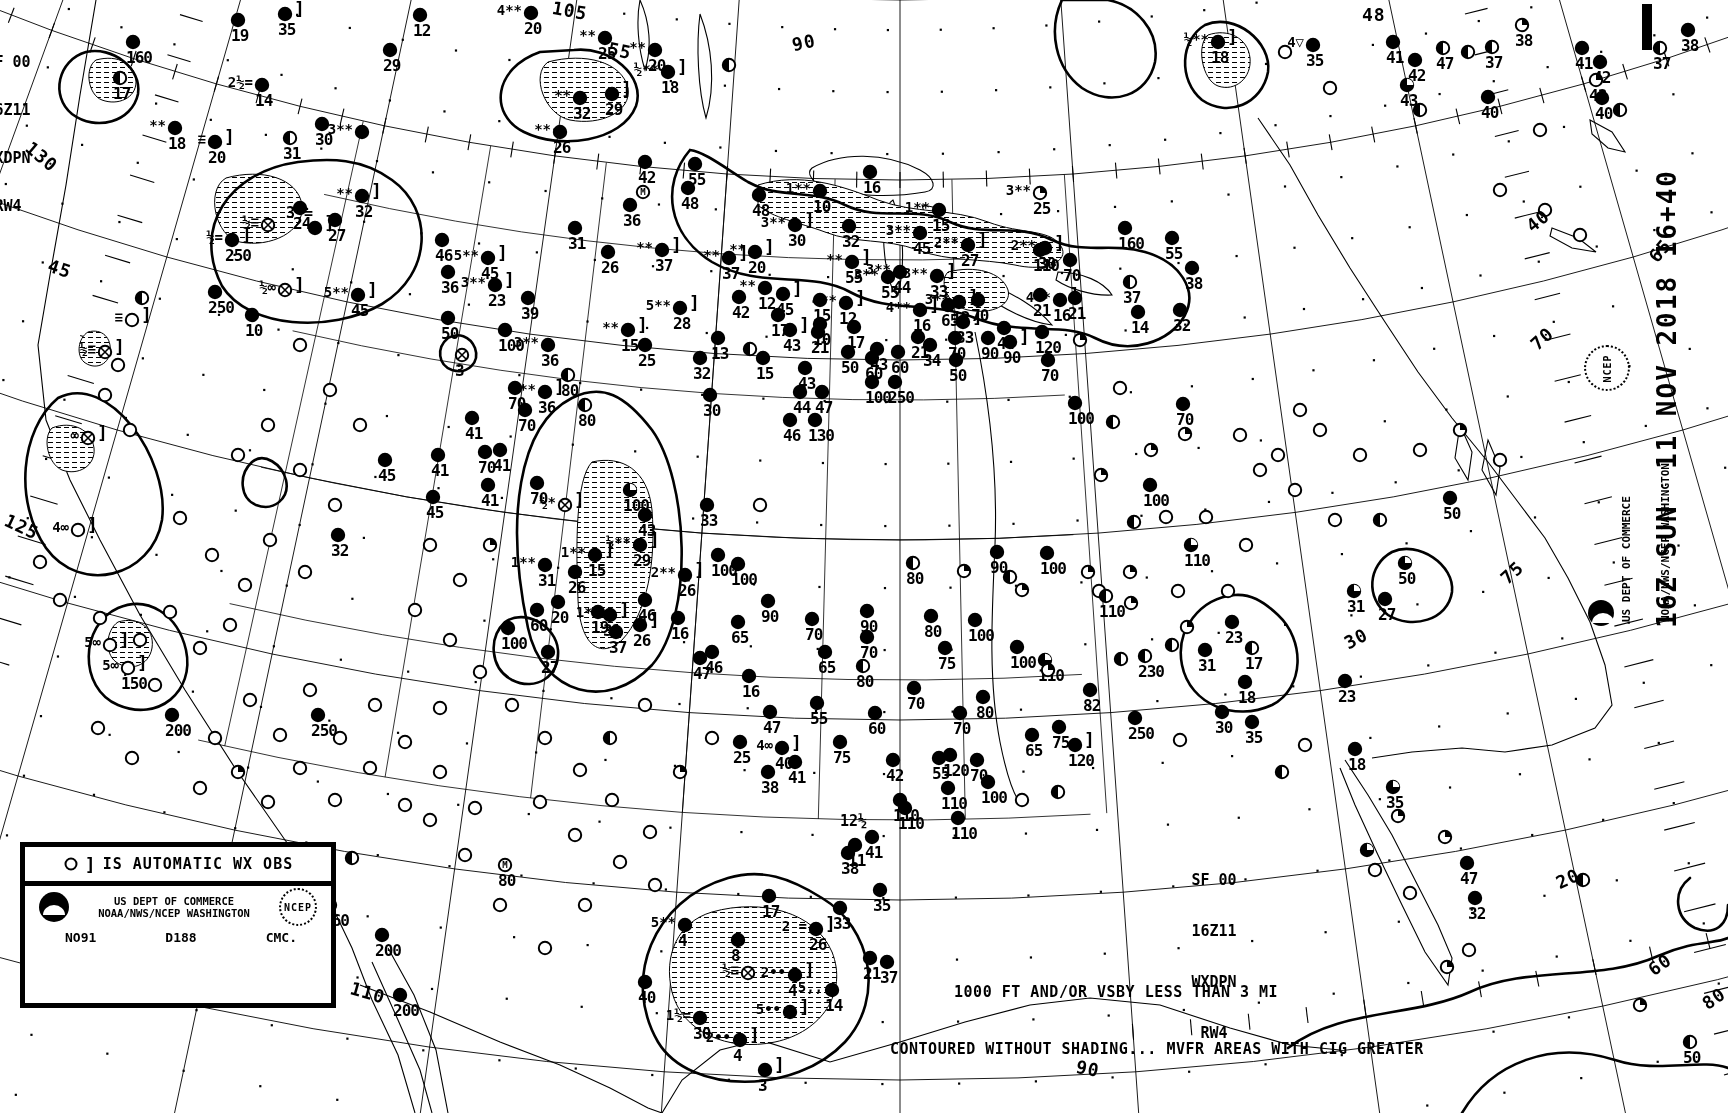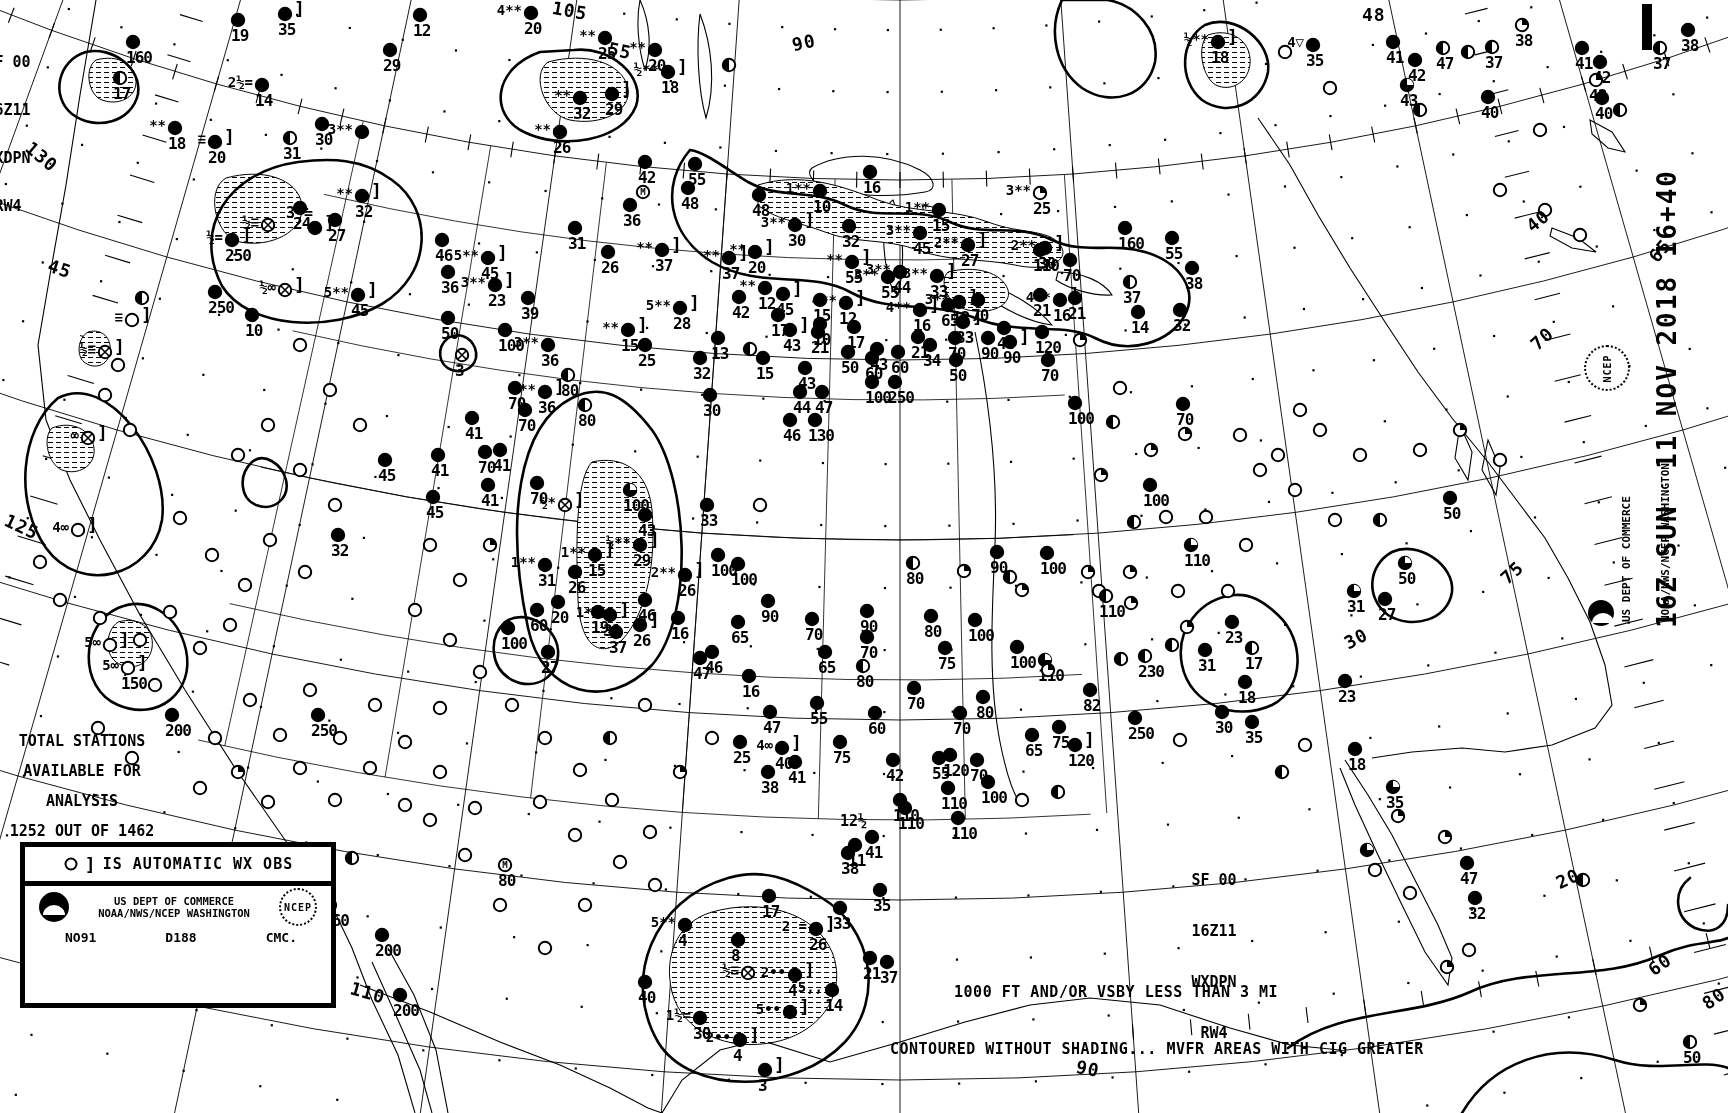--- a/index.html
+++ b/index.html
@@ -3184,26 +3184,20 @@
     <div>RW4</div>
   </div>
 
   <div class="stamp" id="stamp-mr" style="left: 1178px; top: 838px; width: 72px; line-height: 17px;">
     <div>SF 00</div>
     <div>16Z11</div>
     <div>WXDPN</div>
     <div>RW4</div>
   </div>
 
-  <div id="totals">
-    <div>TOTAL STATIONS</div>
-    <div>AVAILABLE FOR</div>
-    <div>ANALYSIS</div>
-    <div>1252 OUT OF 1462</div>
-  </div>
 
   <div id="legendbox">
     <div id="legend-row1">
       <svg width="16" height="16">
         <circle cx="8" cy="8" r="5.5" fill="#fff" stroke="#000" stroke-width="2"></circle>
       </svg>
       <span style="font-size:18px;">]</span>
       <span>IS AUTOMATIC WX OBS</span>
     </div>
     <div id="legend-row2">

